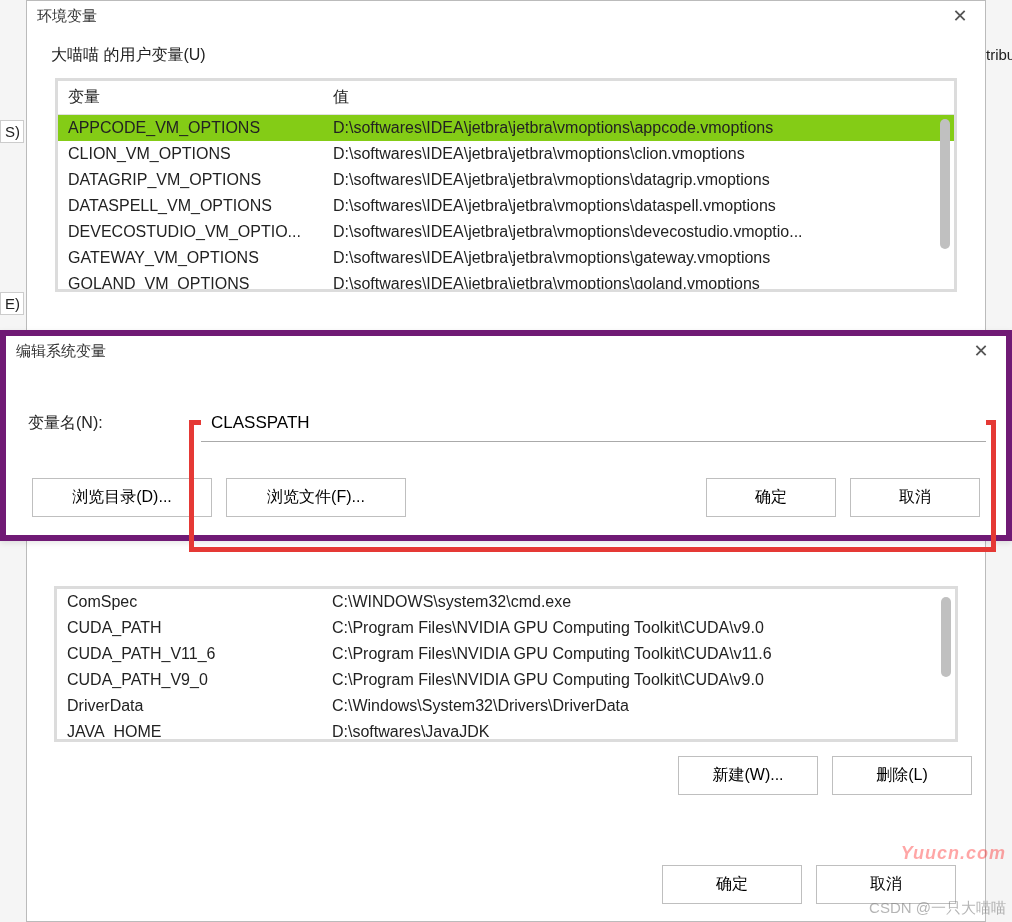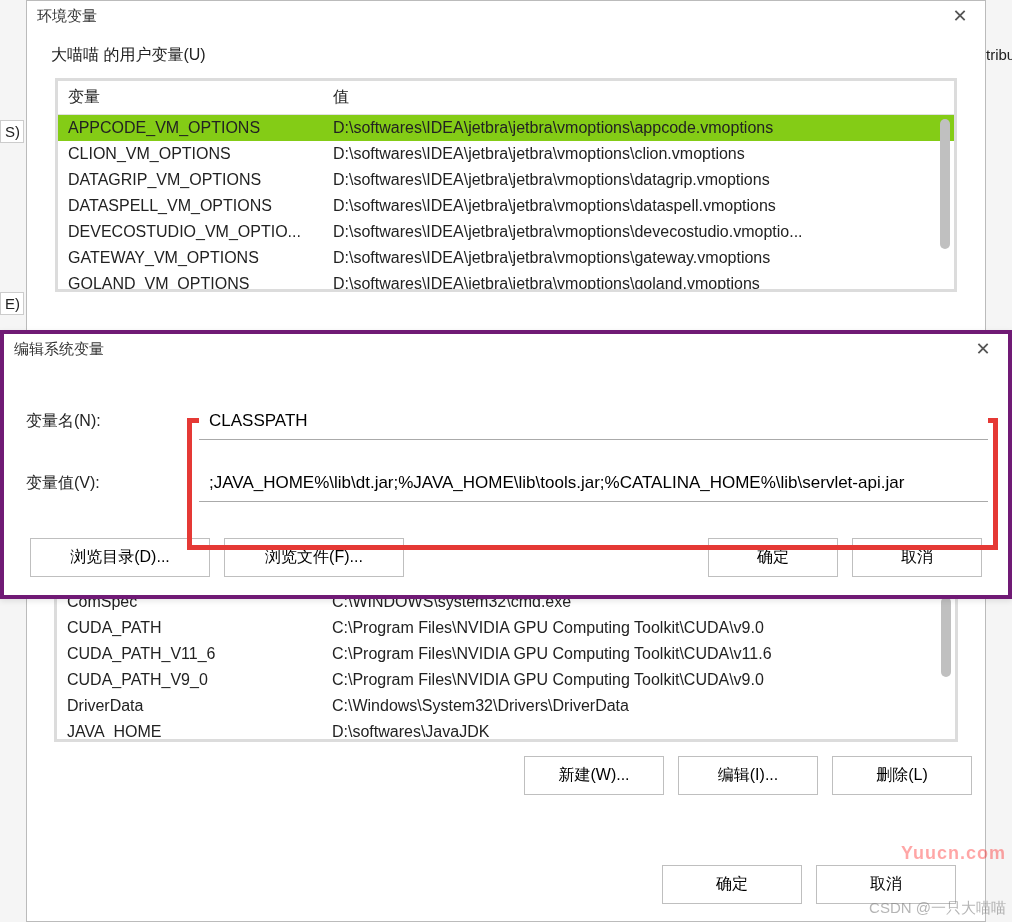--- a/index.html
+++ b/index.html
@@ -134,21 +134,21 @@
     cursor: pointer;
   }
 
   
   .edit-dialog {
     position: absolute;
     left: 0;
     top: 330px;
     width: 1012px;
     background: #fff;
-    border: 4px solid #701a75;
+    border: 6px solid #701a75;
     box-shadow: 0 2px 6px rgba(0,0,0,0.1);
   }
   .edit-body { padding: 14px 20px 18px 20px; }
 
   .field-row {
     display: flex;
     align-items: center;
     margin-top: 24px;
     position: relative;
   }
@@ -197,20 +197,21 @@
   }
 
   
   .wm1 {
     position: absolute;
     right: 6px;
     bottom: 58px;
     font-size: 18px;
     font-weight: bold;
     color: rgba(255,0,0,0.35);
+    font-style: italic;
     letter-spacing: 1px;
   }
   .wm2 {
     position: absolute;
     right: 6px;
     bottom: 4px;
     font-size: 15px;
     color: rgba(120,120,120,0.55);
   }
 
@@ -315,21 +316,20 @@
           </tr>
         <tr>
             <td>JAVA_HOME</td>
             <td>D:\softwares\JavaJDK</td>
           </tr>
       </tbody>
     </table>
   </div>
   <div class="btn-row">
     <button class="btn">新建(W)...</button>
-    <button class="btn">编辑(I)...</button>
     <button class="btn">删除(L)</button>
   </div>
 </div>
 
 <div class="bottom-btns">
   <button class="btn">确定</button>
   <button class="btn">取消</button>
 </div>
 
 <div class="edit-dialog">
@@ -338,24 +338,20 @@
     <span class="close-x">✕</span>
   </div>
   <div class="edit-body" style="position:relative;">
     <div class="highlight-box"></div>
 
     <div class="field-row">
       <div class="field-label">变量名(N):</div>
       <input class="field-input" value="CLASSPATH" style="">
     </div>
 
-    <div class="field-row">
-      <div class="field-label">变量值(V):</div>
-      <input class="field-input" value=";JAVA_HOME%\lib\dt.jar;%JAVA_HOME\lib\tools.jar;%CATALINA_HOME%\lib\servlet-api.jar" style="">
-    </div>
 
     <div class="edit-btn-row">
       <button class="btn btn-wide">浏览目录(D)...</button>
       <button class="btn btn-wide">浏览文件(F)...</button>
       <div class="spacer"></div>
       <button class="btn btn-narrow">确定</button>
       <button class="btn btn-narrow">取消</button>
     </div>
   </div>
 </div>

